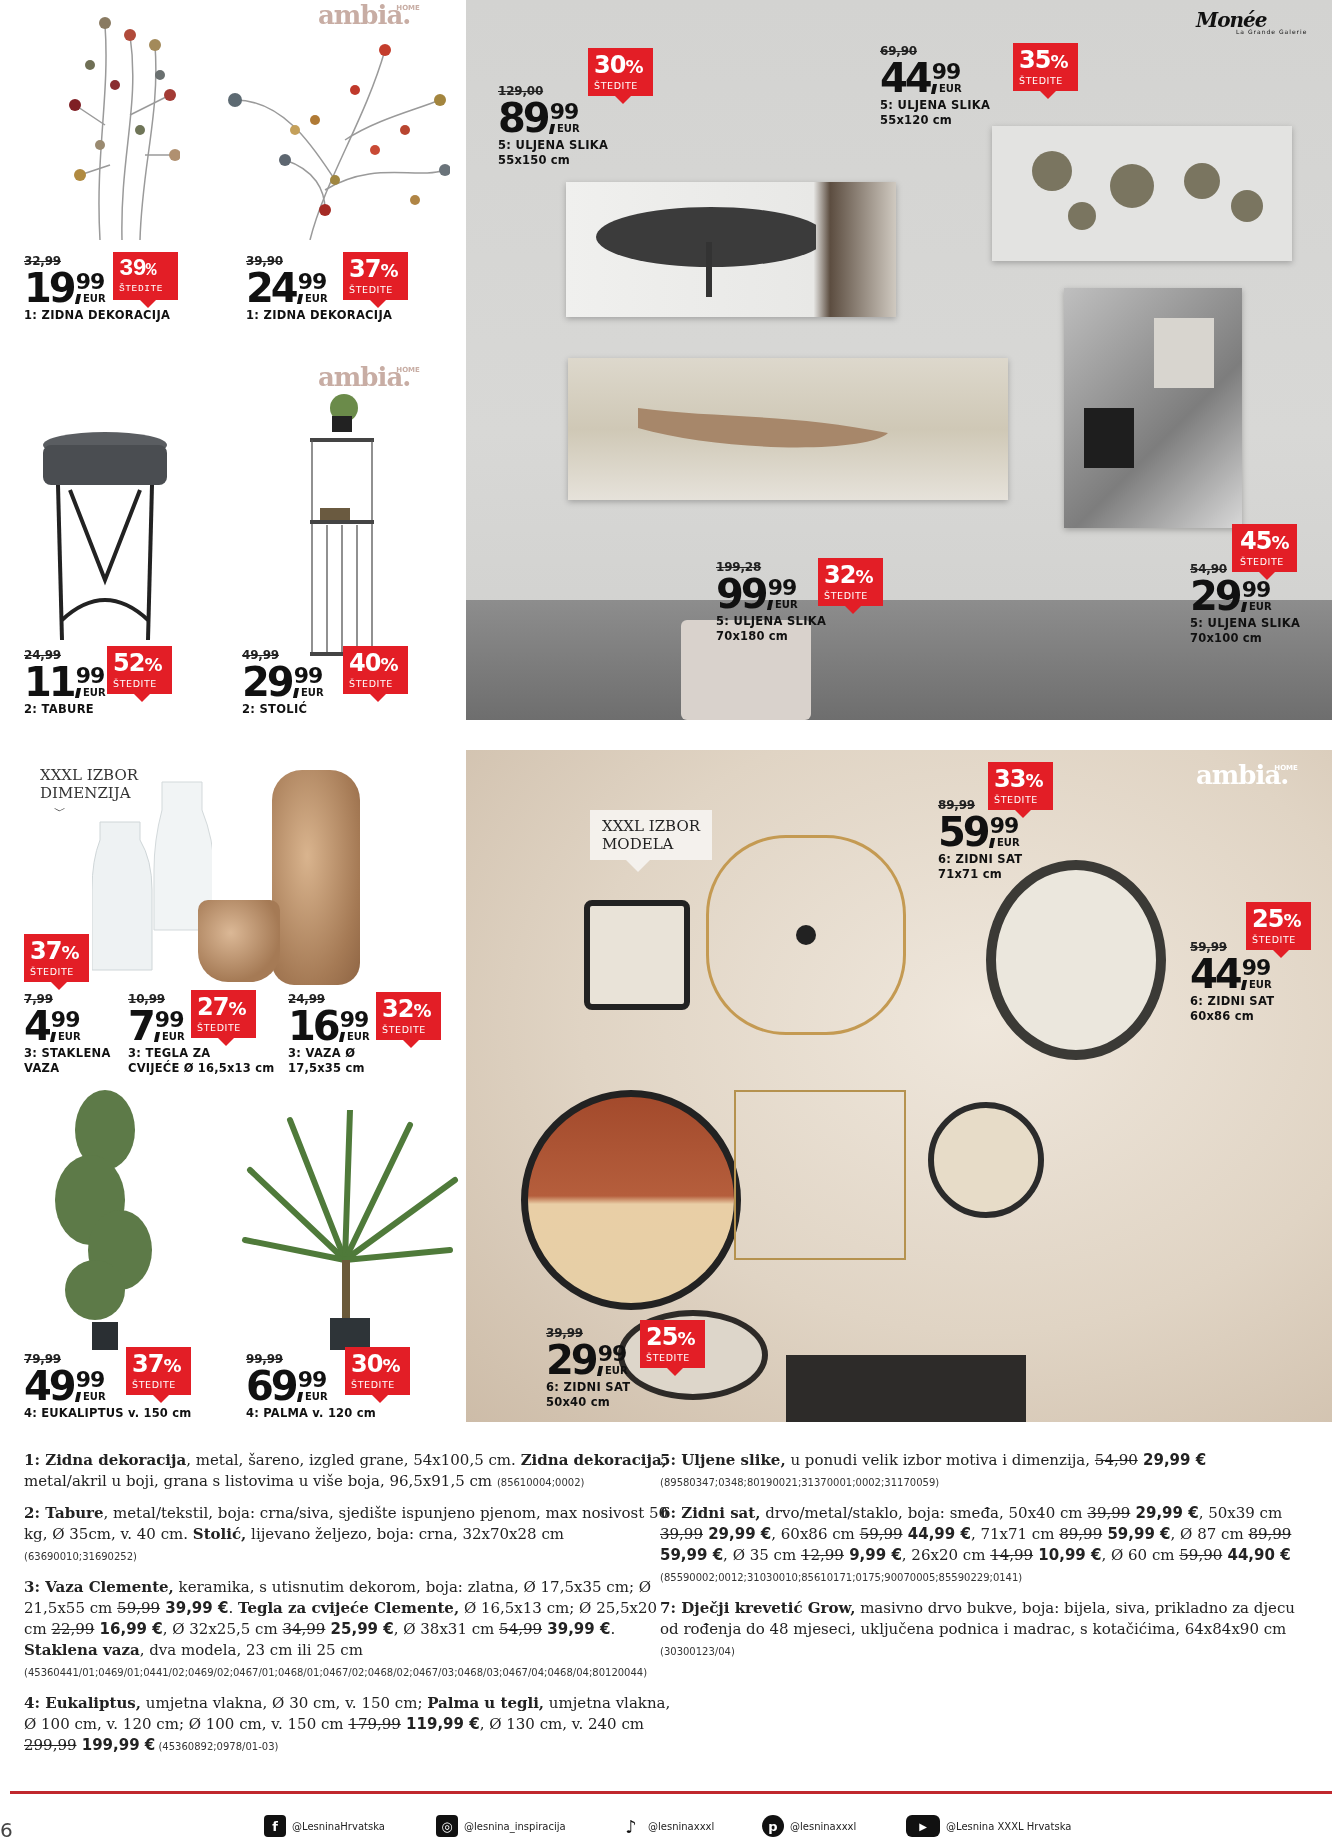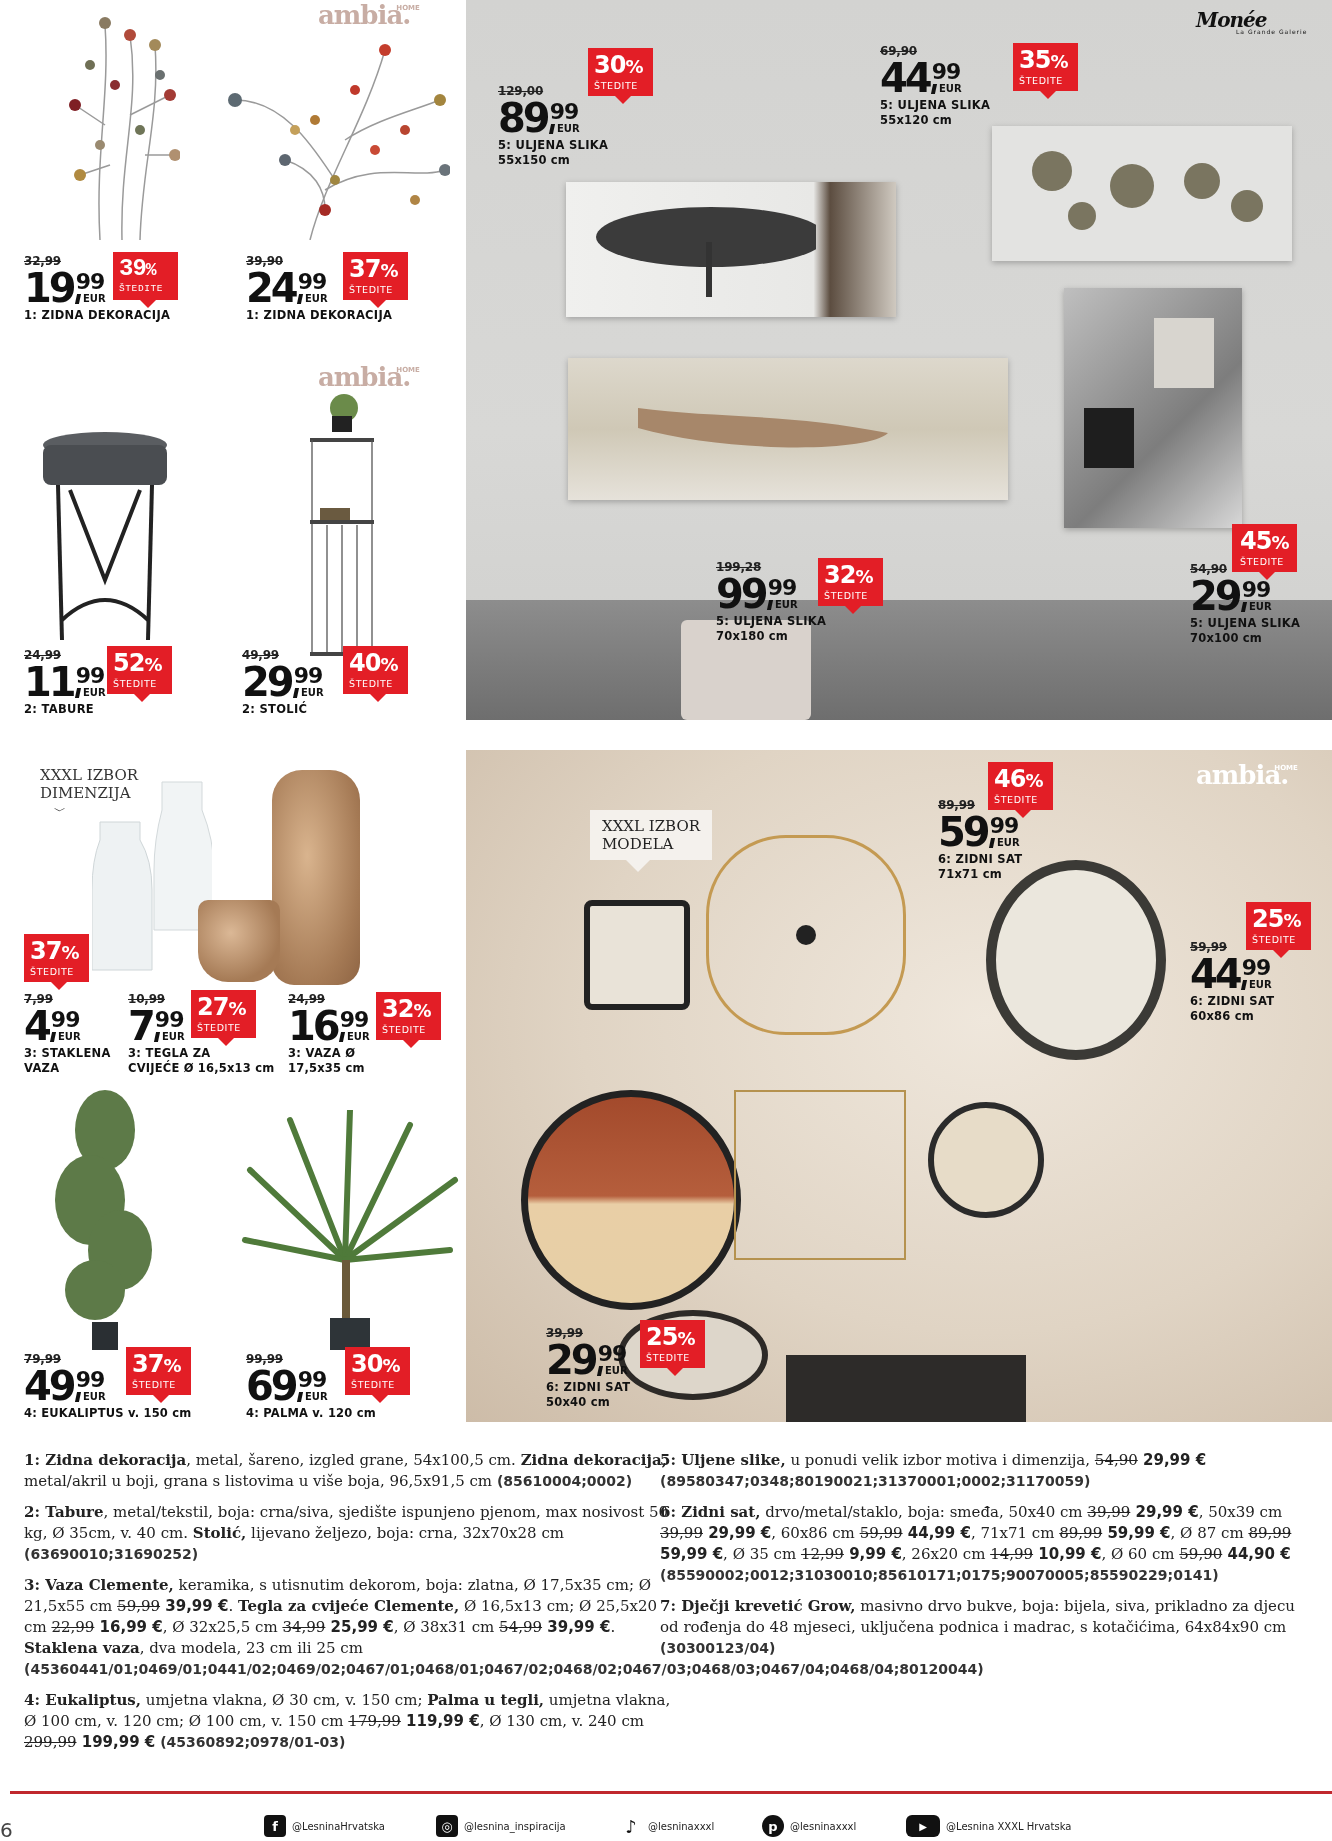--- a/index.html
+++ b/index.html
@@ -36,21 +36,21 @@
   .logo-ambia sup { font-size: 7px; font-family: "DejaVu Sans", sans-serif; letter-spacing: 0; vertical-align: 14px; margin-left: -14px; }
 
   .callout { background: rgba(245,243,240,0.92); font-family: "DejaVu Serif", serif; font-size: 15px; line-height: 18px; padding: 7px 12px; color: #222; }
   .callout-plain { font-family: "DejaVu Serif", serif; font-size: 15px; line-height: 18px; color: #333; }
 
   
   .desc { position: absolute; font-family: "DejaVu Serif", serif; font-size: 15px; line-height: 21px; color: #222; }
   .desc p { margin-bottom: 10px; }
   .desc b { font-family: "DejaVu Serif", serif; font-weight: bold; }
   .desc s { text-decoration: line-through; }
-  .desc .code { font-family: "DejaVu Sans", sans-serif; font-size: 14px; color: #333; font-weight: bold; }
+  .desc .code { font-family: "DejaVu Sans", sans-serif; font-size: 10px; color: #333; }
   .desc .pb { font-family: "DejaVu Sans", sans-serif; font-weight: bold; }
 
   .footer-line { position: absolute; left: 10px; top: 1791px; width: 1322px; height: 3px; background: #c0272d; }
   .page-num { position: absolute; left: 0; top: 1818px; font-size: 20px; color: #444; }
   .social { position: absolute; top: 1815px; display: flex; align-items: center; gap: 6px; font-size: 10px; color: #222; }
   .sicon { width: 22px; height: 22px; border-radius: 4px; background: #111; color: #fff; display: flex; align-items: center; justify-content: center; font-size: 13px; font-weight: bold; }
 </style>
 </head>
 <body>
 
@@ -453,21 +453,21 @@
   <div class="abs" style="left:268px;top:340px;width:172px;height:170px;border:2px solid #b5924f;"></div>
 
   <div class="abs" style="left:462px;top:352px;width:116px;height:116px;border:6px solid #2b2b2b;border-radius:50%;background:#e7dcc8;"></div>
 
   <div class="abs" style="left:152px;top:560px;width:150px;height:90px;border:6px solid #2d2a27;border-radius:50%;background:#ddd6ca;"></div>
 
   <div class="abs" style="left:320px;top:605px;width:240px;height:70px;background:#2d2b29;"></div>
 </div>
 
 <div class="badge" style="left:988px;top:762px;">
-    <span class="pct"><span>46</span><small>%</small></span>
+    <span class="pct"><span>33</span><small>%</small></span>
     <span class="sav">ŠTEDITE</span>
   </div>
 <div class="price" style="left:938px;top:798px;">
   <div class="old">89,99</div>
   <div class="pr">
       <span class="int">59</span>
       <span class="decwrap">
         <span class="dec">99</span>
         <span class="eur"><span>EUR</span></span>
       </span>

